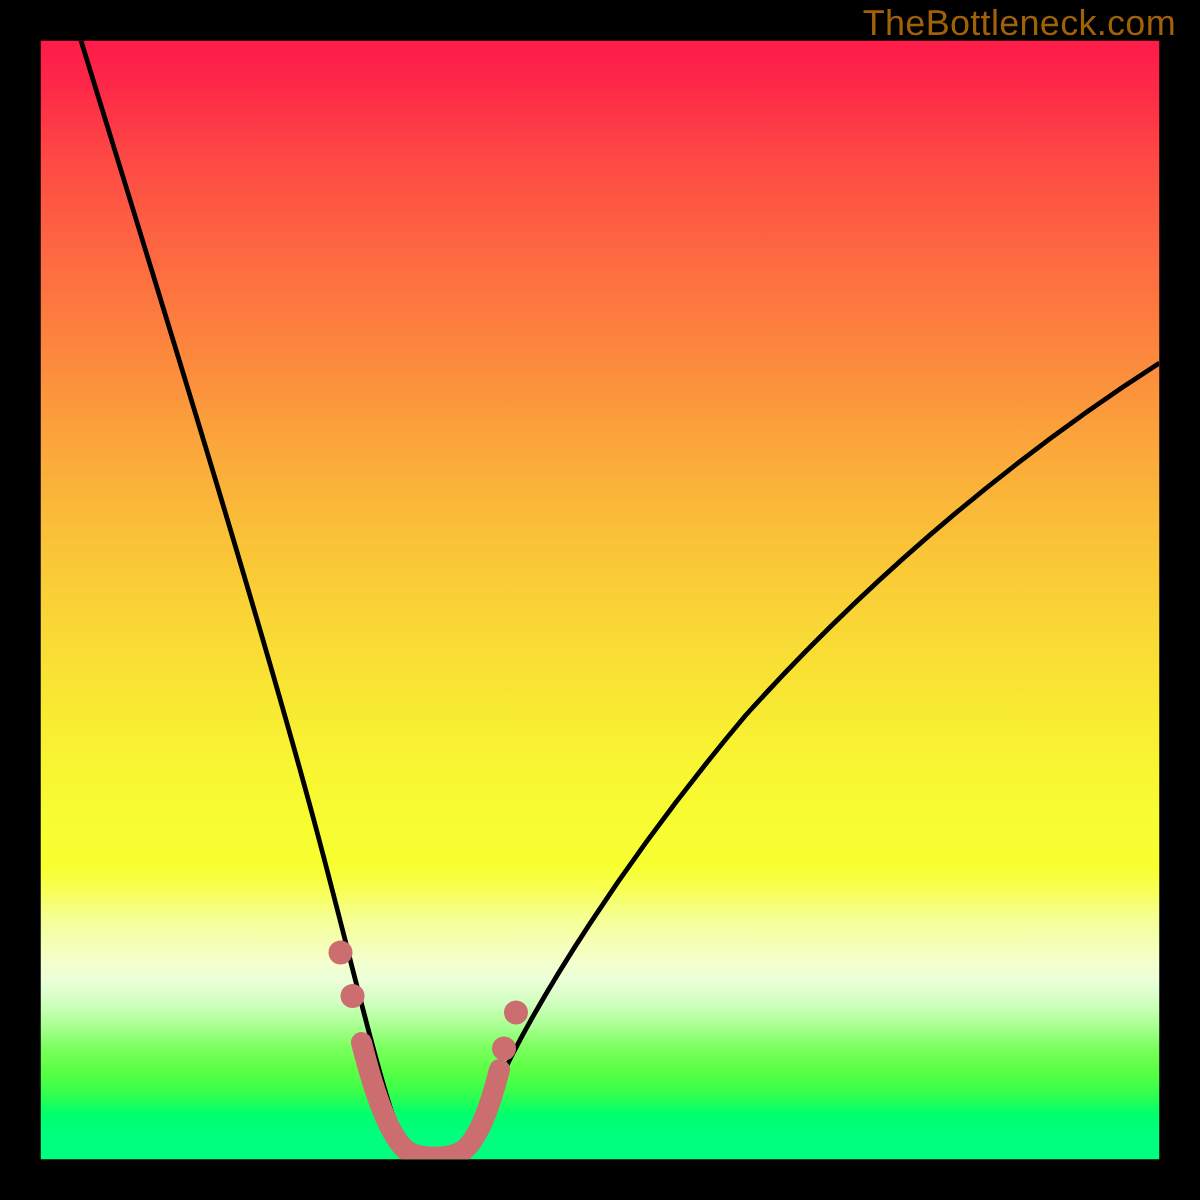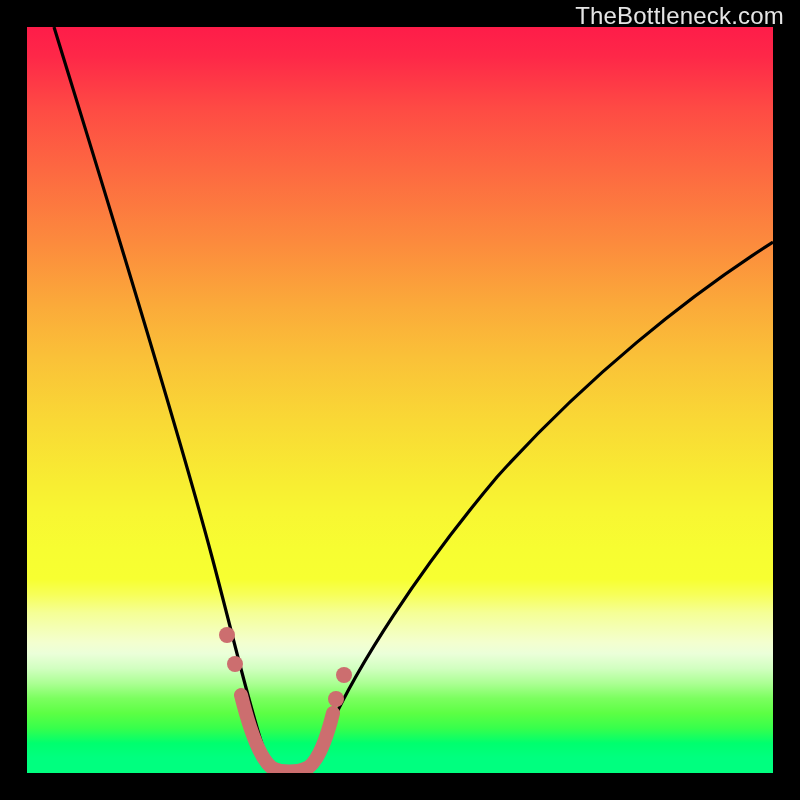--- a/index.html
+++ b/index.html
@@ -3,21 +3,21 @@
 <meta charset="utf-8">
 <style>
   * { margin: 0; padding: 0; box-sizing: border-box; }
   html, body { width: 800px; height: 800px; overflow: hidden; }
   body { background: #000; font-family: Arial, sans-serif; }
   .outer {
     width: 800px; height: 800px; background: #000; position: relative;
   }
   .watermark {
     position: absolute; top: 2px; right: 16px;
-    color: #e5e5e5; font-size: 24px; font-weight: 400;
+    color: #a16207; font-size: 24px; font-weight: 400;
     letter-spacing: 0.2px;
   }
   .plot {
     position: absolute; left: 27px; top: 27px;
     width: 746px; height: 746px; overflow: hidden;
   }
   .gradient {
     position: absolute; inset: 0;
     background: linear-gradient(to bottom,
       #fe1c49 0%,

